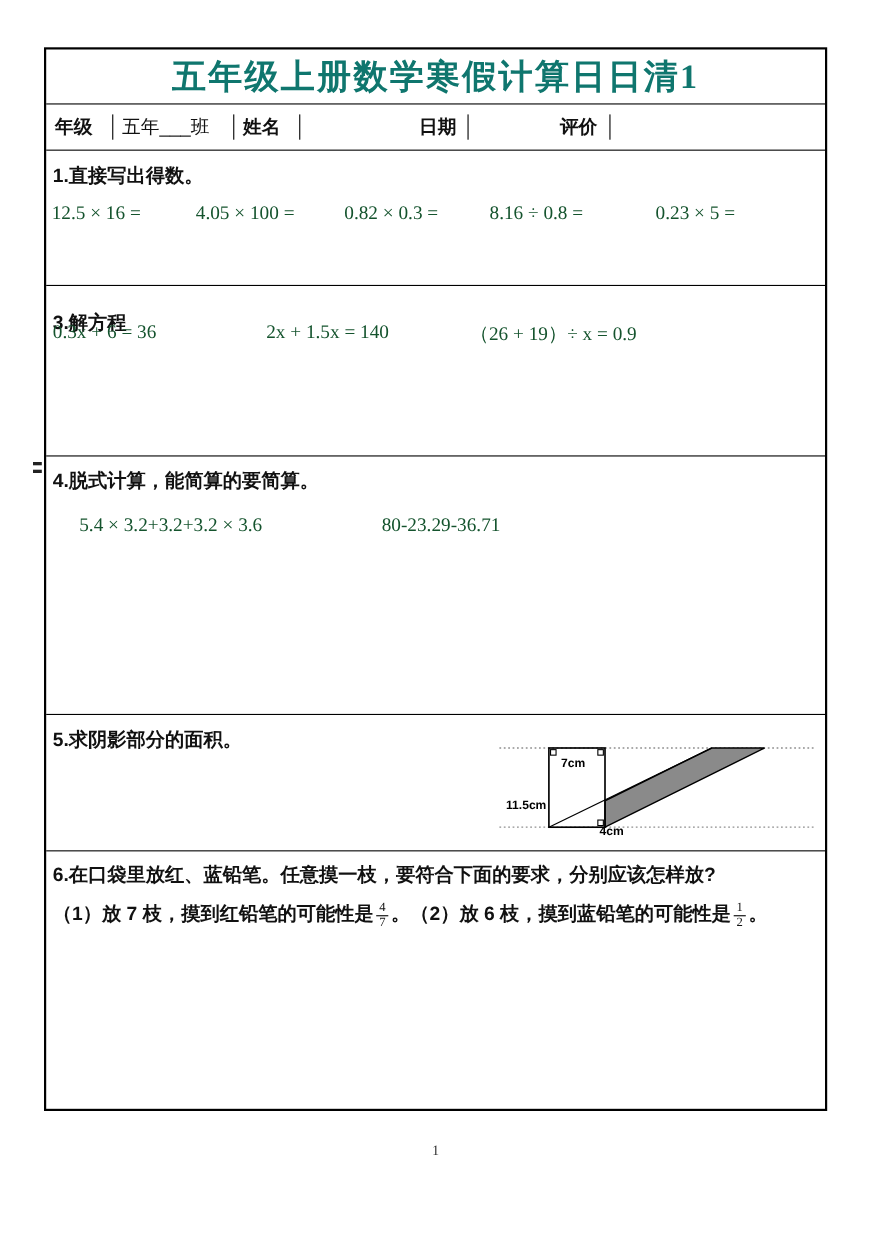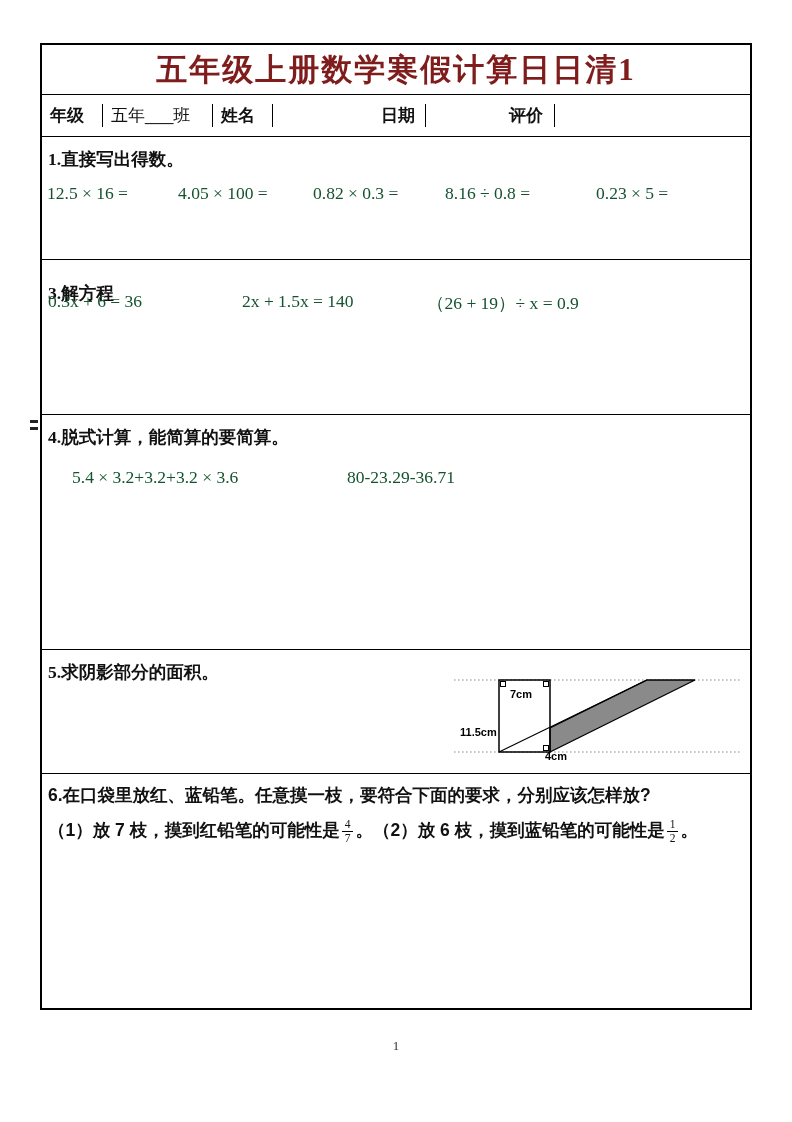--- a/index.html
+++ b/index.html
@@ -12,37 +12,37 @@
   .sheet {
     position:absolute; left:40px; top:43px; width:712px; height:967px;
     border:2px solid #000;
   }
   .row { position:relative; width:100%; border-bottom:1.5px solid #000; }
   .row:last-child { border-bottom:none; }
 
   
   .title-row { height:50px; display:flex; align-items:center; justify-content:center; }
   .title {
-    font-size:31px; font-weight:bold; letter-spacing:2px; color:#7f1d1d;
+    font-size:31px; font-weight:bold; letter-spacing:2px; color:#0f766e;
     font-family:"Liberation Serif","DejaVu Serif",serif; white-space:nowrap;
   }
 
   
   .header-row { height:42px; display:flex; align-items:center; }
   .hc { border-right:1.5px solid #000; display:flex; align-items:center; padding:0 8px; font-size:17px; white-space:nowrap; overflow:hidden; }
   .hc:last-child { border-right:none; }
   .hc.lab { font-weight:bold; }
   .w61{width:61px;} .w110{width:110px;} .w60{width:60px;} .w100{width:100px;}
   .w53{width:53px;} .w75{width:75px;} .w54{width:54px;} .grow{flex:1;}
 
   
   .sec { overflow:visible; }
   .shead {
     position:absolute; left:6px; font-weight:bold; font-size:17.5px; white-space:nowrap;
-    font-family:Liberation Serif, serif;
+    font-family:Liberation Sans, sans-serif;
   }
   .prow { position:absolute; left:0; width:100%; height:24px; }
   .pp {
     position:absolute; white-space:nowrap; font-size:17.5px; color:#14532d;
     font-family:"Liberation Serif","DejaVu Serif",serif;
   }
 
   .s1 { height:123px; }
   .s2 { height:157px; }
   .s3 { height:155px; }

